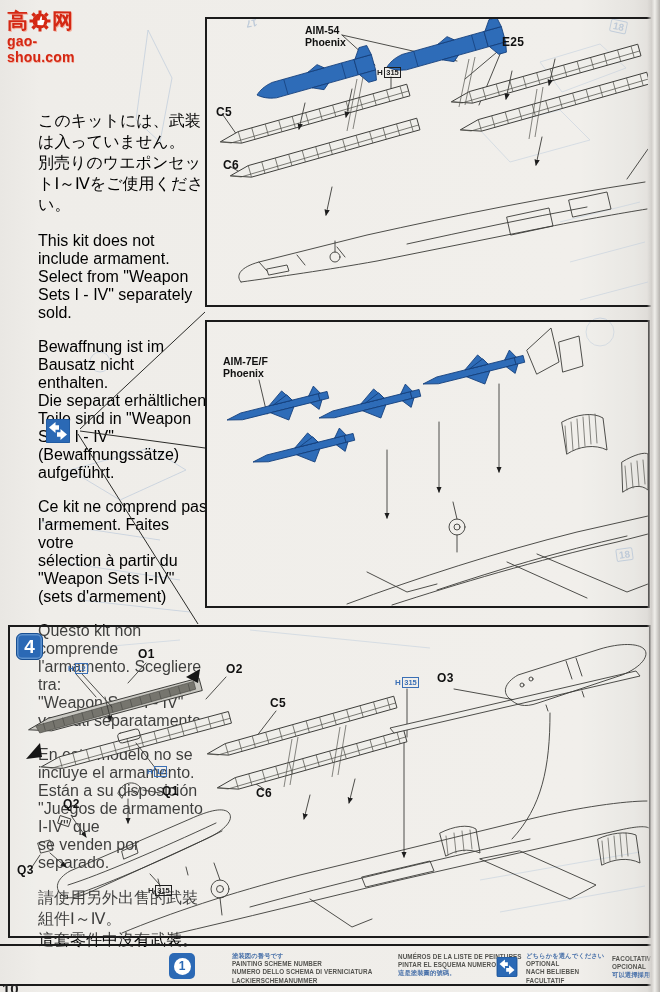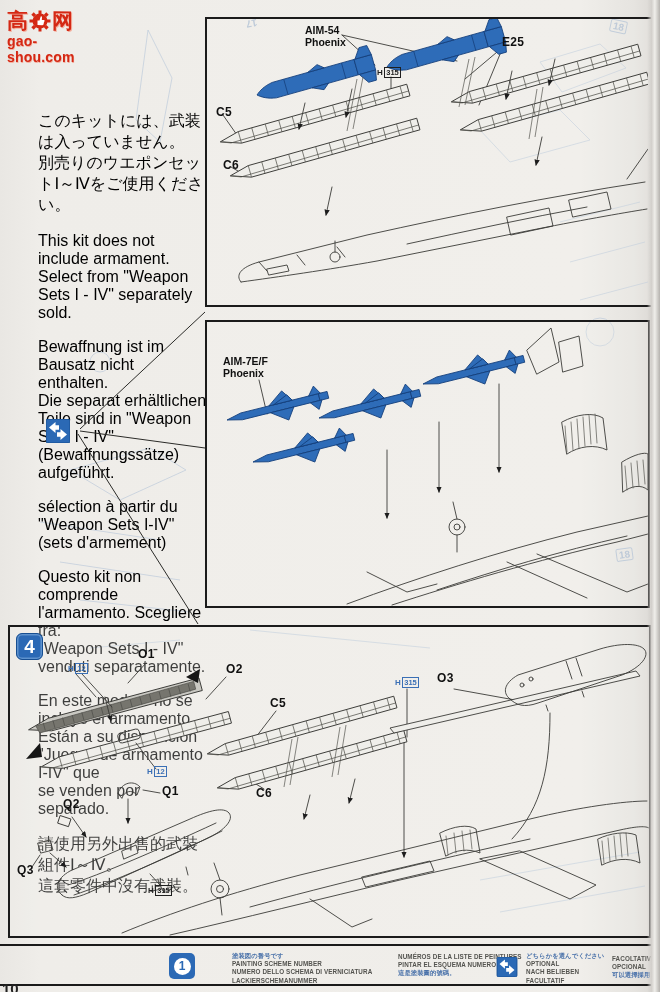--- a/index.html
+++ b/index.html
@@ -97,20 +97,21 @@
       <div>Select from "Weapon Sets I - IV" separately sold.</div>
     <p></p>
     <p class="ntc">
       </p>
       <div>Bewaffnung ist im Bausatz nicht enthalten.</div>
       <div>Die separat erhältlichen Teile sind in "Weapon Sets I - IV"</div>
       <div>(Bewaffnungssätze) aufgeführt.</div>
     <p></p>
     <p class="ntc">
       </p>
+      <div>Ce kit ne comprend pas l'armement. Faites votre</div>
       <div>sélection à partir du "Weapon Sets I-IV" (sets d'armement)</div>
     <p></p>
     <p class="ntc">
       </p>
       <div>Questo kit non comprende l'armamento.  Scegliere tra:</div>
       <div>"Weapon Sets I - IV" venduti separatamente.</div>
     <p></p>
     <p class="ntc">
       </p>
       <div>En este modelo no se incluye el armamento.</div>

